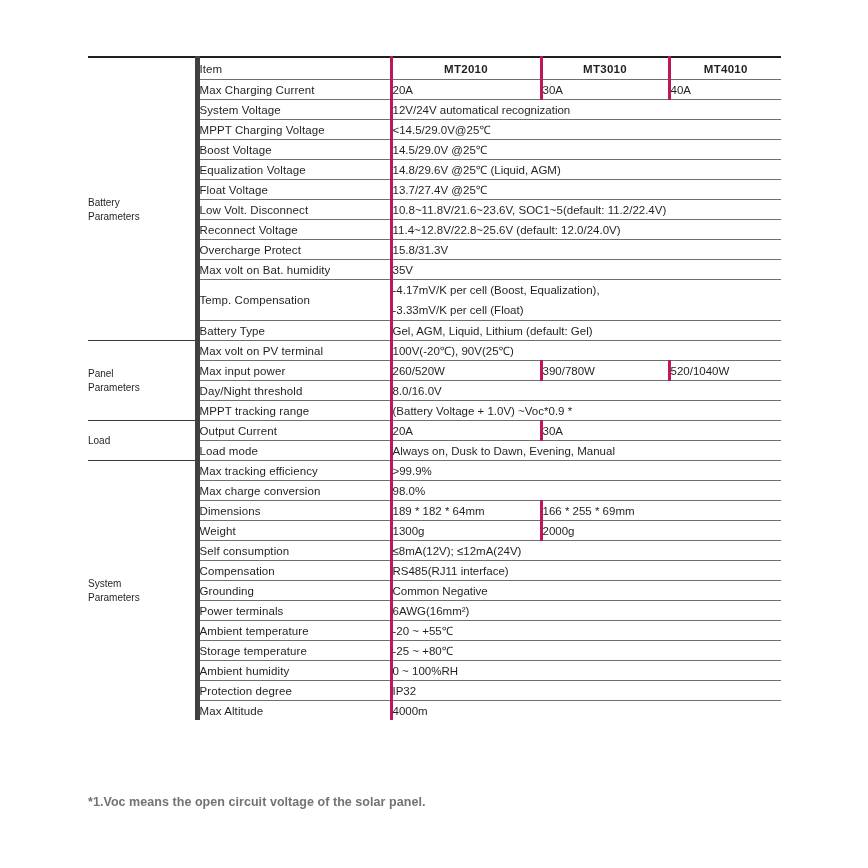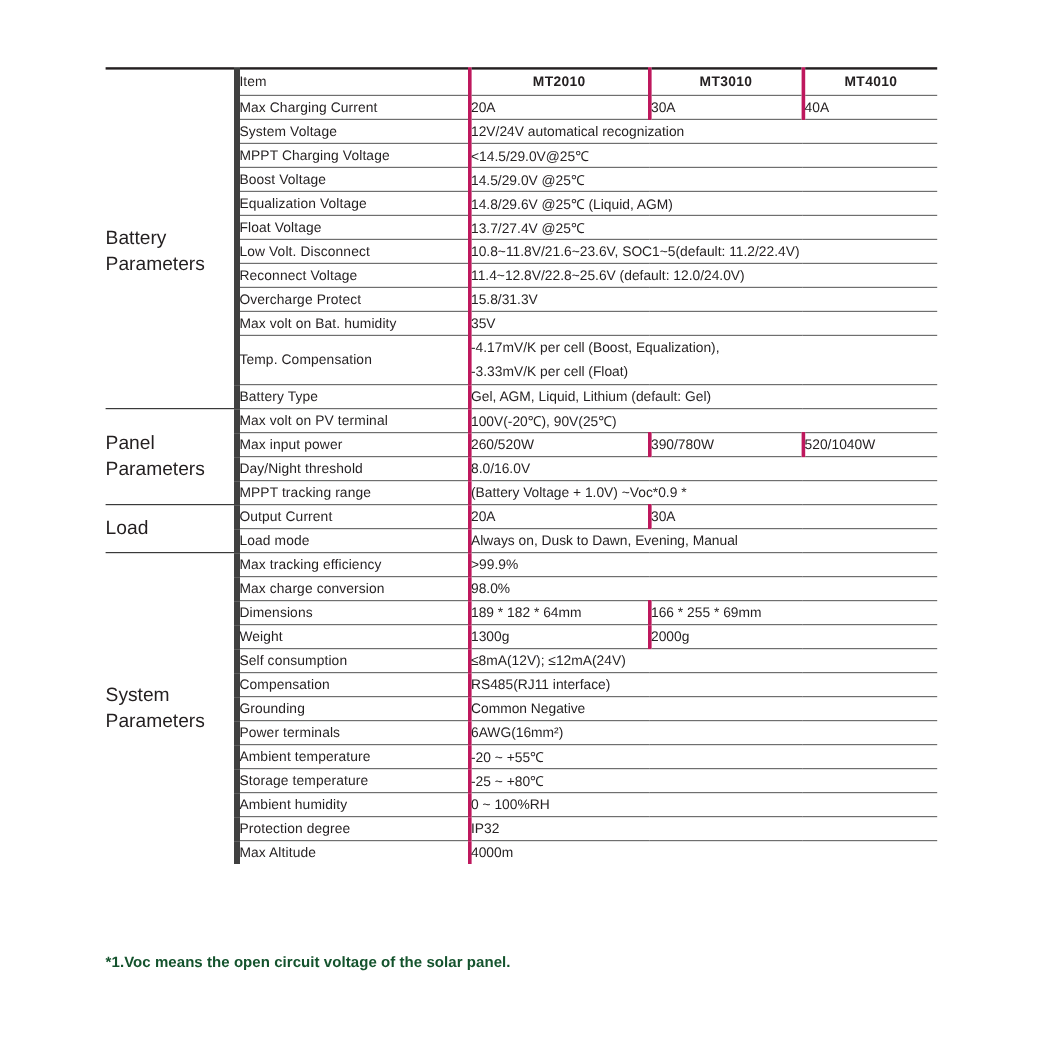--- a/index.html
+++ b/index.html
@@ -69,21 +69,21 @@
     color: #231f20;
   }
 
   
   .catcell {
     padding: 0 4px 0 2px;
     text-align: left;
     vertical-align: middle;
     line-height: 1.35;
     color: #231f20;
-    font-size: 16px;
+    font-size: 10px;
   }
 
   
   .hdr .itemcell,
   .hdr .valcell {
     border-bottom: 1px solid #6f6f6f;
     height: 21px;
   }
   .hdr .model {
     text-align: center;
@@ -111,21 +111,21 @@
 
   .indent { padding-left: 22px; }
 
   .footnotes {
     position: absolute;
     left: 88px;
     top: 793px;
     width: 700px;
     font-size: 12.5px;
     font-weight: bold;
-    color: #14532d;
+    color: #737373;
     line-height: 1.55;
     letter-spacing: 0.05px;
   }
   .footnotes div { white-space: nowrap; }
 </style>
 </head>
 <body>
 
 <div class="sheet">
 

